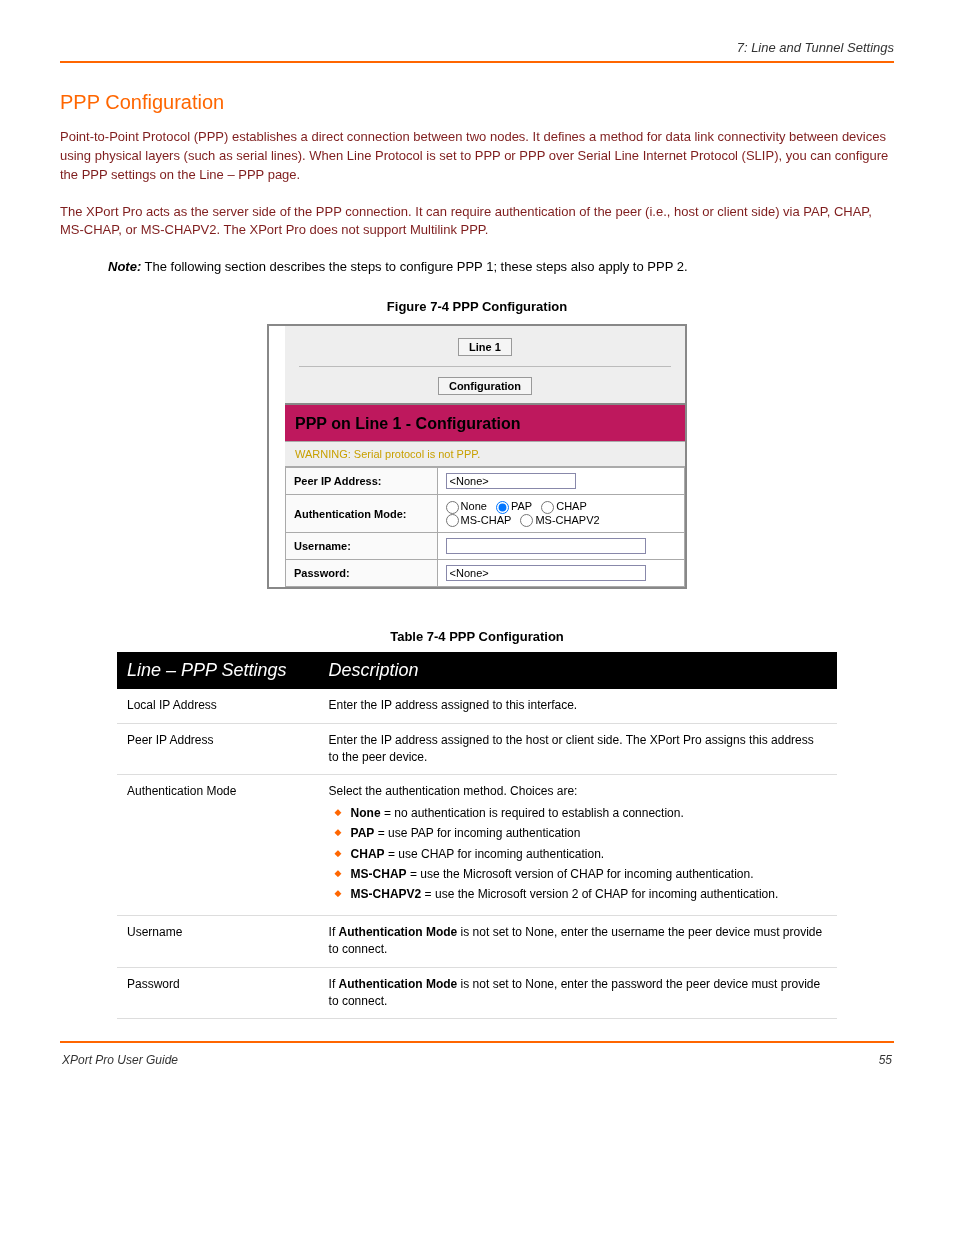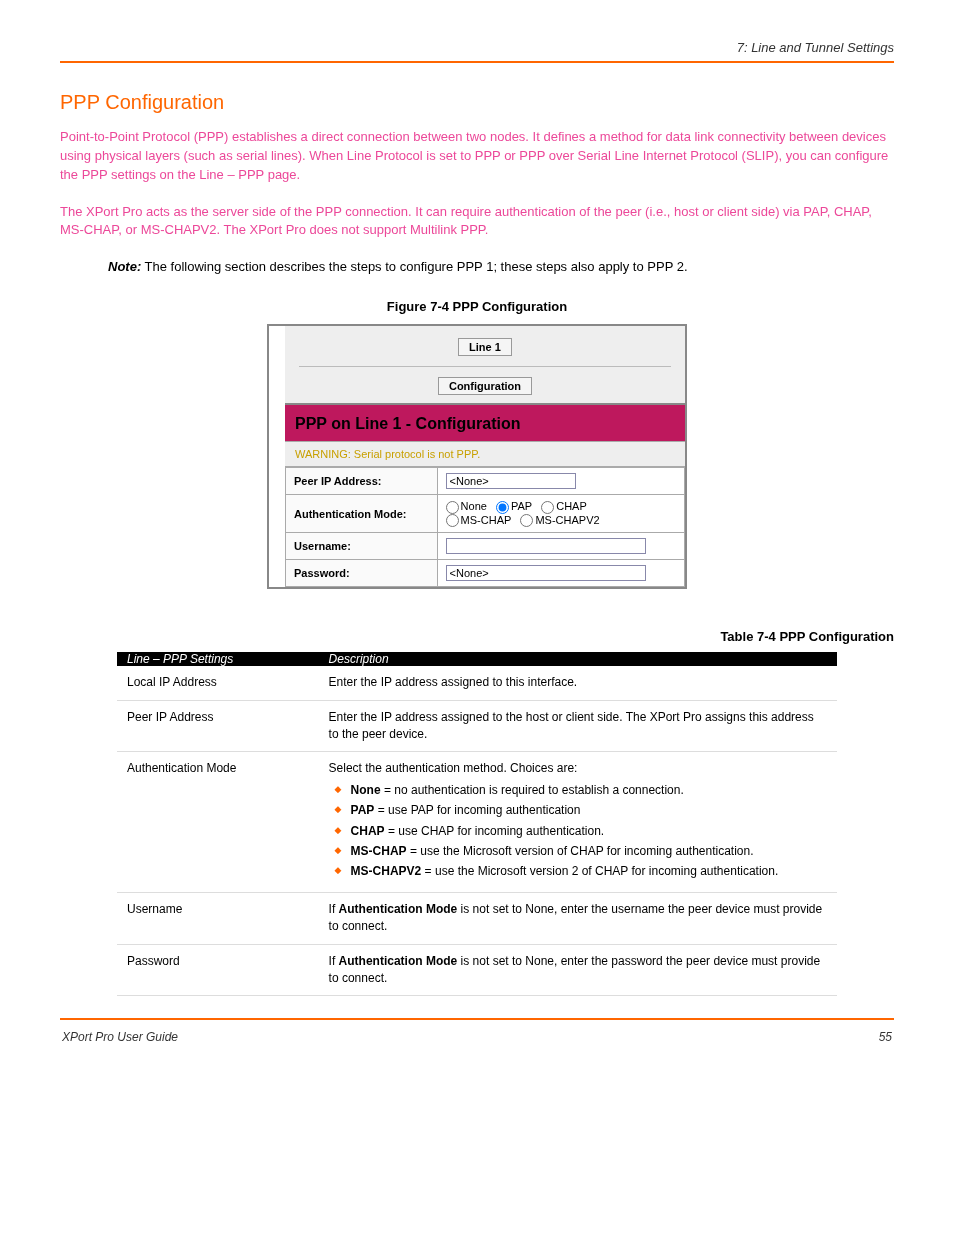--- a/index.html
+++ b/index.html
@@ -35,21 +35,21 @@
     font-family: Verdana, Geneva, sans-serif;
     font-size: 20px;
     color: #ff6600;
     font-weight: normal;
     margin-bottom: 14px;
   }
   .body-text {
     font-size: 13px;
     line-height: 1.45;
     margin-bottom: 18px;
-    color: #ec4899;
+    color: #7f1d1d;
   }
   .note-block {
     font-size: 13px;
     line-height: 1.45;
     margin: 0 0 22px 48px;
   }
   .note-label {
     font-style: italic;
     font-weight: bold;
   }
@@ -130,37 +130,37 @@
   }
   .form-input-wide { width: 200px; }
   .radio-group label {
     font-size: 11px;
     margin-right: 6px;
     white-space: nowrap;
   }
   .radio-group input { vertical-align: middle; margin-right: 2px; }
   
   .table-caption {
-    text-align: right;
+    text-align: center;
     font-size: 13px;
     font-weight: bold;
     margin-bottom: 8px;
   }
   .desc-table {
     width: 720px;
     margin: 0 auto;
     border-collapse: collapse;
     font-size: 12px;
   }
   .desc-table th {
     background: #000;
     color: #fff;
     text-align: left;
-    padding: 0 10px;
-    font-size: 12px;
+    padding: 8px 10px;
+    font-size: 18px;
     font-style: italic;
     font-weight: normal;
   }
   .desc-table td {
     border-bottom: 1px solid #ddd;
     padding: 8px 10px;
     vertical-align: top;
     line-height: 1.45;
   }
   .desc-table td.dl { width: 28%; }

